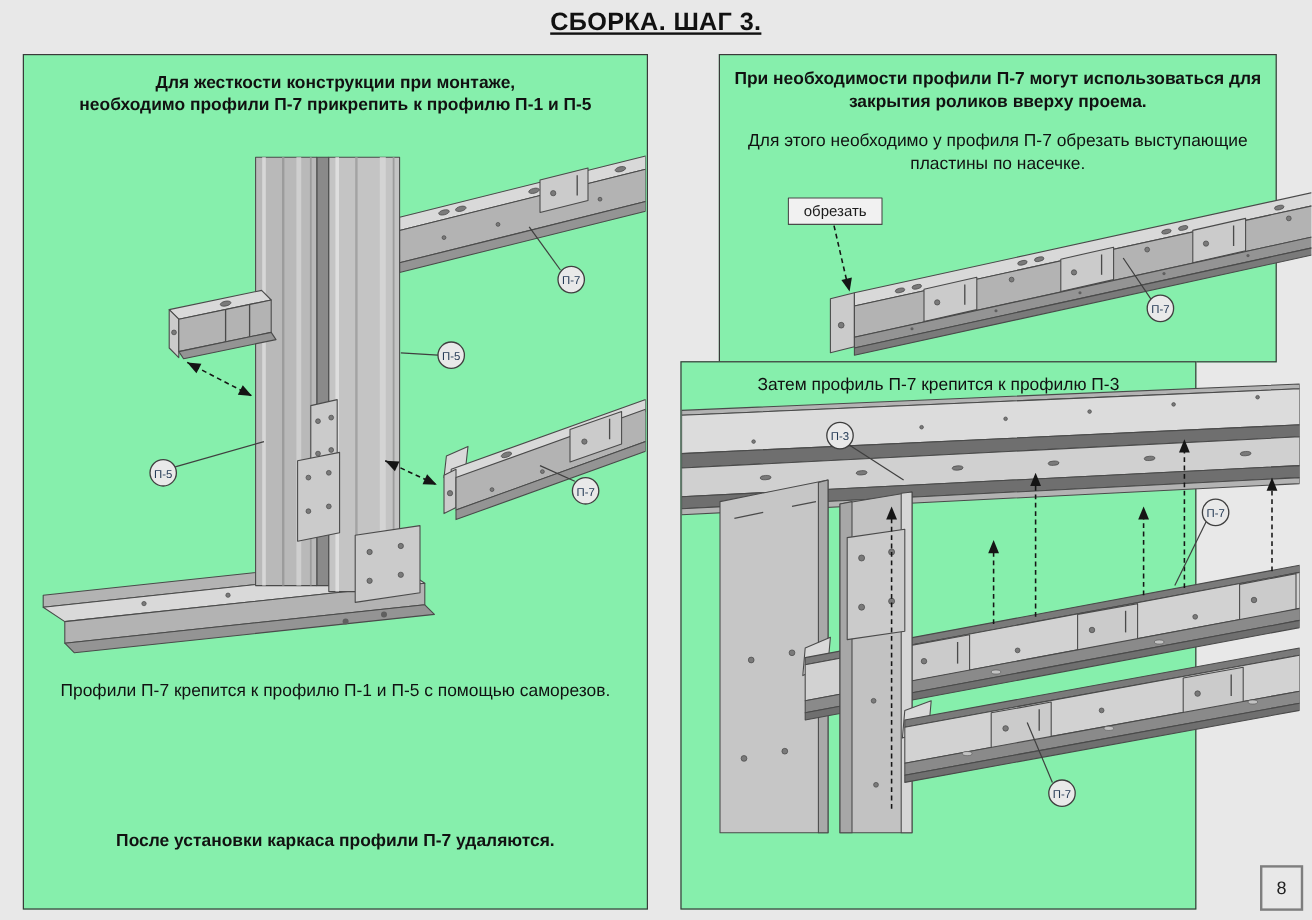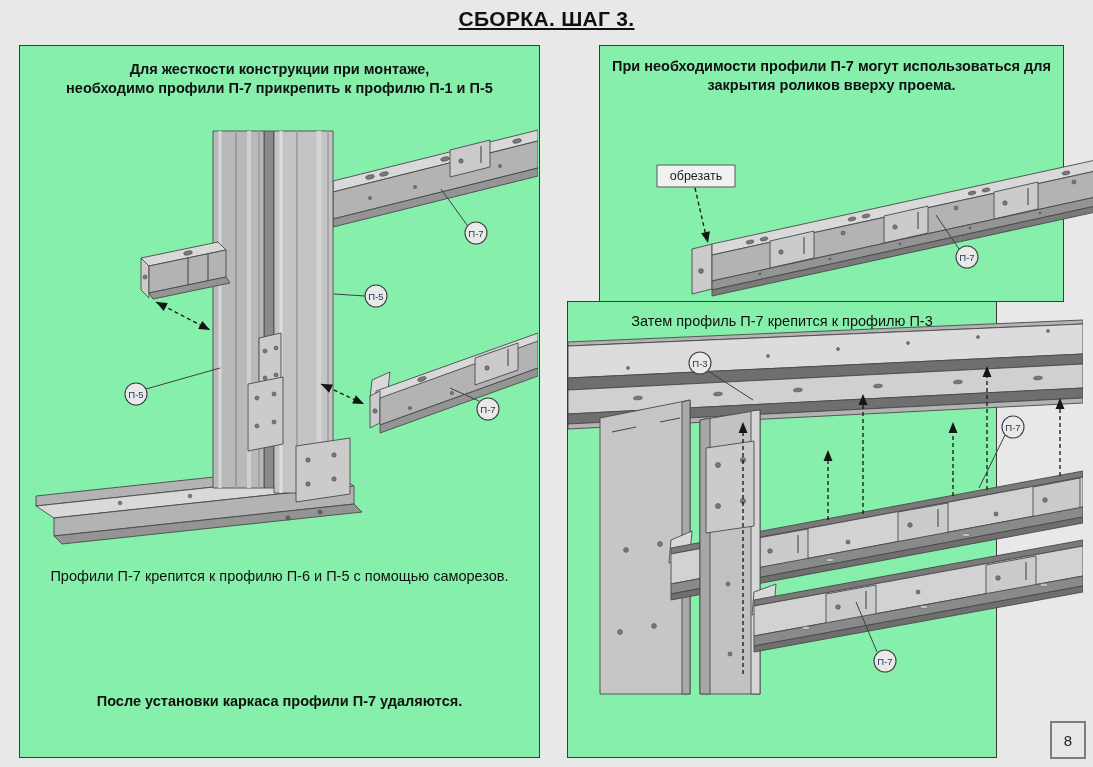--- a/index.html
+++ b/index.html
@@ -156,27 +156,29 @@
         <circle class="lblc" cx="116" cy="348" r="11"></circle>
         <text class="lblt" x="116" y="352">П-5</text>
       </g>
       <g>
         <line class="leader" x1="459" y1="355" x2="430" y2="342"></line>
         <circle class="lblc" cx="468" cy="363" r="11"></circle>
         <text class="lblt" x="468" y="367">П-7</text>
       </g>
     </svg>
 
-    <div class="txt" style="top:521px">Профили П-7 крепится к профилю П-6 и П-5 с помощью саморезов.</div>
+    <div class="txt" style="top:521px">Профили П-7 крепится к профилю П-1 и П-5 с помощью саморезов.</div>
     <div class="txt bold" style="top:646px">После установки каркаса профили П-7 удаляются.</div>
   </section>
 
   <section class="panel panel-rt">
     <div class="txt bold" style="top:11px">При необходимости профили П-7 могут использоваться для
 закрытия роликов вверху проема.</div>
+    <div class="txt" style="top:63px">Для этого необходимо у профиля П-7 обрезать выступающие
+пластины по насечке.</div>
 
     <svg class="fig" width="515" height="254" viewBox="0 0 515 254">
       <g>
         <polygon class="pml" points="92,203 112,198 112,243 92,248"></polygon>
         <circle class="hole" cx="101" cy="225" r="2.4"></circle>
         <polygon class="pl" points="112,198 514,110 514,121 112,209"></polygon>
         <ellipse class="hole" cx="150" cy="196" rx="4" ry="1.8" transform="rotate(-12 150 196)"></ellipse>
         <ellipse class="hole" cx="164" cy="193" rx="4" ry="1.8" transform="rotate(-12 164 193)"></ellipse>
         <ellipse class="hole" cx="252" cy="173" rx="4" ry="1.8" transform="rotate(-12 252 173)"></ellipse>
         <ellipse class="hole" cx="266" cy="170" rx="4" ry="1.8" transform="rotate(-12 266 170)"></ellipse>

